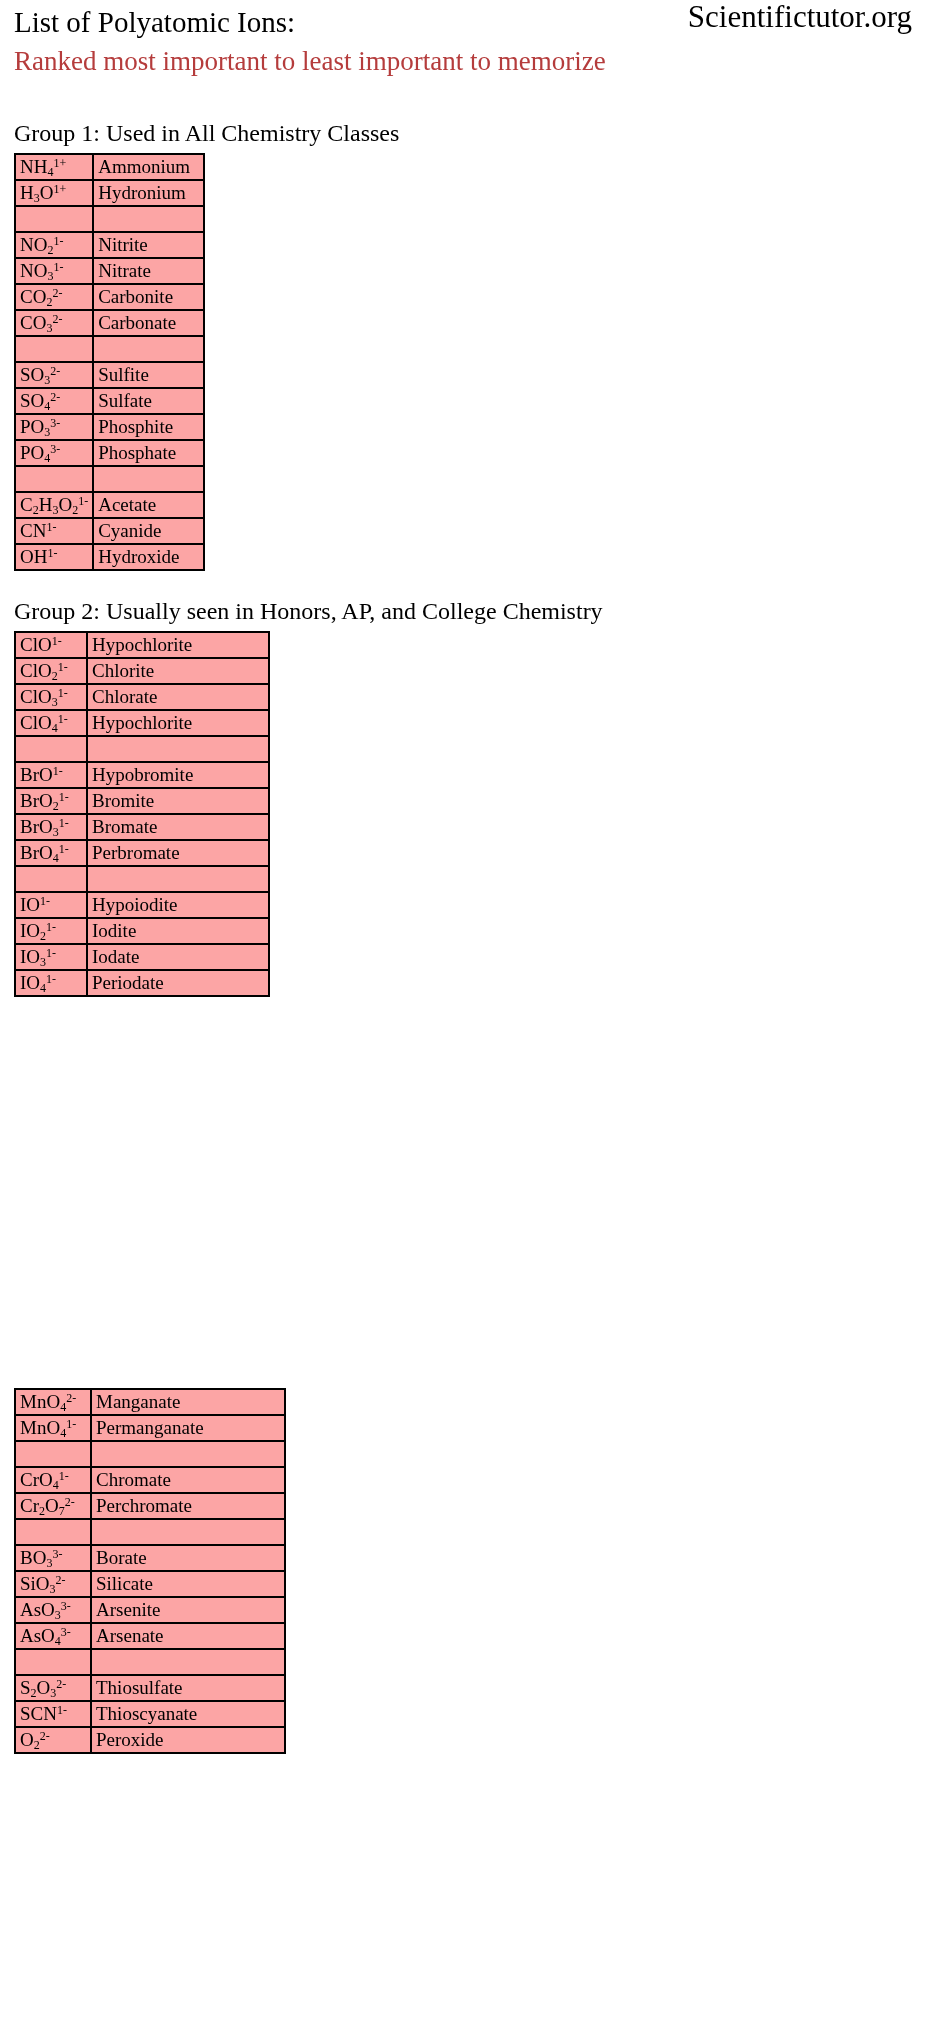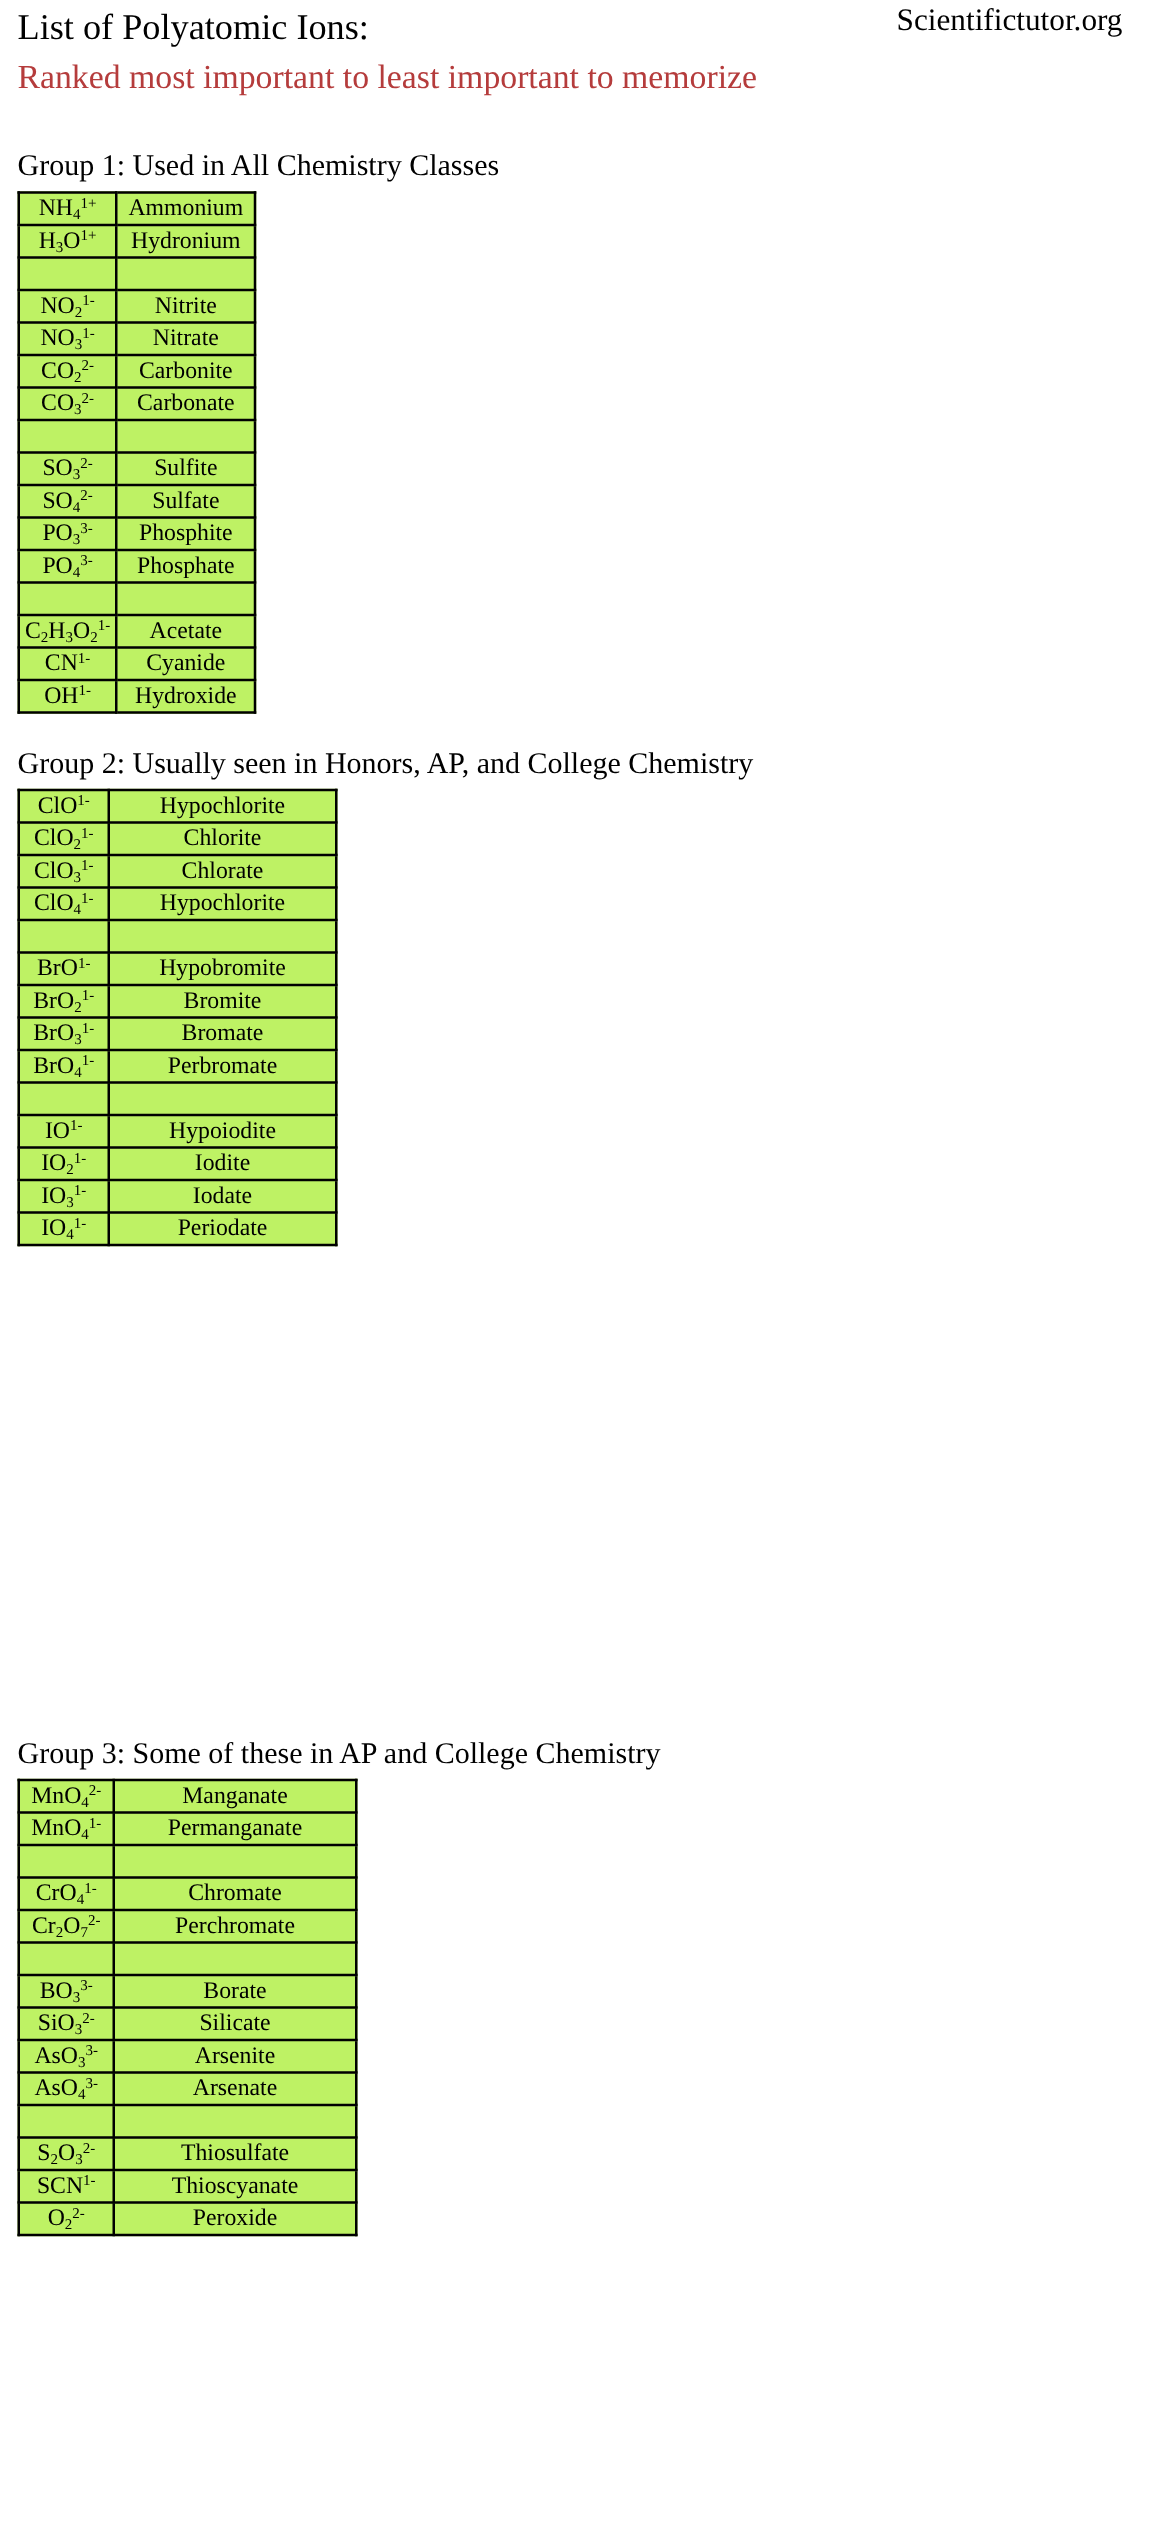--- a/index.html
+++ b/index.html
@@ -35,23 +35,23 @@
     position: absolute;
     left: 14px;
     top: 4px;
     font-size: 29px;
     line-height: 36px;
     white-space: nowrap;
     letter-spacing: 0px;
   }
   .site-credit {
     position: absolute;
-    right: 28px;
+    right: 14px;
     top: 2px;
-    font-size: 25px;
+    font-size: 31px;
     line-height: 30px;
     white-space: nowrap;
   }
   .doc-subtitle {
     position: absolute;
     left: 14px;
     top: 44px;
     font-size: 27px;
     line-height: 34px;
     color: #b53c3c;
@@ -68,22 +68,21 @@
     line-height: 30px;
     margin: 0 0 5px 14px;
     white-space: nowrap;
     font-weight: normal;
   }
 
   table.ion-table {
     border-collapse: collapse;
     margin-left: 14px;
     table-layout: fixed;
-    background: #bef264;
-    text-align: center;
+    background: #fca5a5;
   }
   table.ion-table td {
     border: 2px solid #000000;
     padding: 0px 4px;
     font-size: 19px;
     line-height: 20px;
     height: 24px;
     vertical-align: middle;
     white-space: nowrap;
     overflow: hidden;
@@ -261,21 +260,20 @@
           </tr>
           <tr>
             <td class="formula">IO<sub>4</sub><sup class="chg">1-</sup></td>
             <td class="name">Periodate</td>
           </tr>
         </tbody>
     </table>
   </section>
 
   <section class="group" id="group-3">
-    <h2 class="group-heading">Group 3:  Some of these in AP and College Chemistry</h2>
     <table class="ion-table g3">
       <tbody>
           <tr>
             <td class="formula">MnO<sub>4</sub><sup class="chg">2-</sup></td>
             <td class="name">Manganate</td>
           </tr>
           <tr>
             <td class="formula">MnO<sub>4</sub><sup class="chg">1-</sup></td>
             <td class="name">Permanganate</td>
           </tr>

